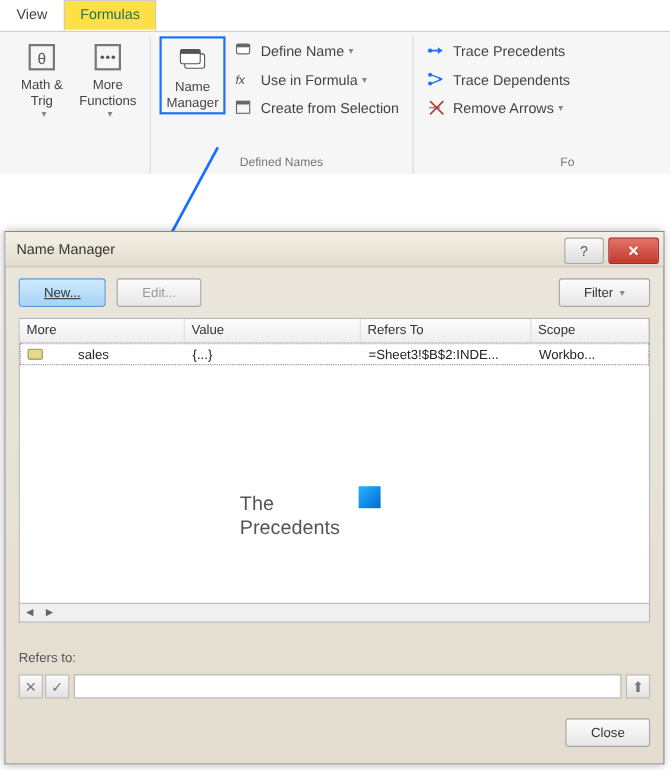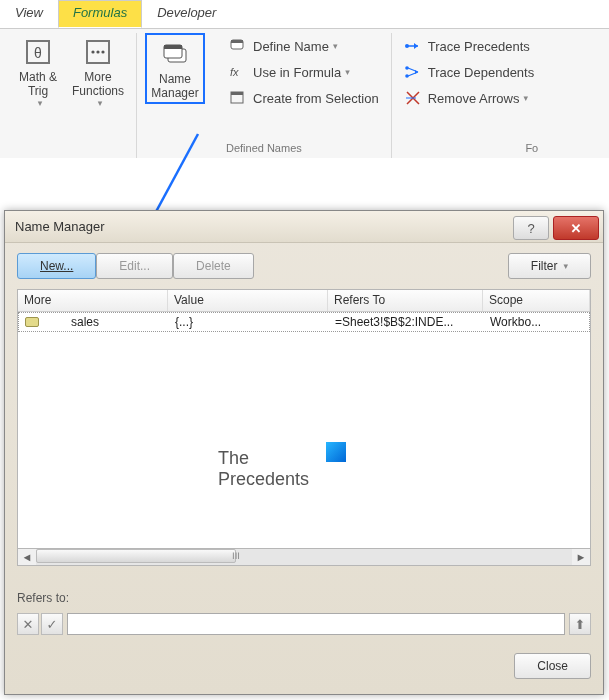--- a/index.html
+++ b/index.html
@@ -1,20 +1,20 @@
 <!DOCTYPE html>
 <html><head>
 <meta charset="utf-8">
 <style>
   * { box-sizing: border-box; font-family: "Segoe UI", Tahoma, sans-serif; }
   body { margin: 0; width: 609px; height: 700px; background: #fff; position: relative; overflow: hidden; }
 
   
   .ribbon-tabs { display: flex; height: 28px; font-size: 13px; color: #444; }
-  .rtab { padding: 4px 14px; border: 1px solid transparent; font-style: italic; }
+  .rtab { padding: 4px 14px; border: 1px solid transparent; }
   .rtab.active { color: #217346; border: 1px solid #ccc; border-bottom: 1px solid #fff; background: #fde047; }
   .ribbon-body { border-top: 1px solid #ccc; background: #f6f6f6; display: flex; height: 130px; padding-top: 4px; }
   .grp { display: flex; flex-direction: column; align-items: center; padding: 0 8px; border-right: 1px solid #d8d8d8; }
   .grp-content { flex: 1; display: flex; align-items: flex-start; }
   .grp-label { font-size: 11px; color: #777; padding: 2px 0 4px; }
   .bigbtn { display: flex; flex-direction: column; align-items: center; font-size: 12px; color: #444; width: 60px; text-align: center; padding: 2px; }
   .bigbtn .ico { width: 34px; height: 30px; margin: 2px auto 3px; }
   .box-highlight { border: 2px solid #1a6fff; padding: 2px; }
   .smallrow { display: flex; align-items: center; font-size: 13px; color: #444; height: 26px; padding: 0 4px; white-space: nowrap; }
   .smallrow .ico { width: 18px; height: 18px; margin-right: 6px; }
@@ -32,21 +32,21 @@
             box-shadow: 0 0 8px rgba(0,0,0,.3); }
   .titlebar { height: 32px; display: flex; align-items: center; padding-left: 10px;
               background: linear-gradient(#f5f0e6, #e2dcce); border-bottom: 1px solid #c9c3b5;
               font-size: 13px; color: #333; }
   .titlebar-btns { margin-left: auto; display: flex; }
   .tbtn { width: 36px; height: 24px; margin: 3px 4px 0 0; display: flex; align-items: center; justify-content: center;
           border: 1px solid #aaa; border-radius: 3px; font-size: 13px;
           background: linear-gradient(#fafafa,#ddd); color:#555; }
   .tbtn.close { background: linear-gradient(#e57368,#c0392b); color: #fff; font-weight: bold; border-color:#a22; width:46px;}
   .dlg-body { padding: 10px 12px 8px; }
-  .btnrow { display: flex; margin-bottom: 10px; }
+  .btnrow { display: flex; gap: 10px; margin-bottom: 10px; }
   .btn { height: 26px; padding: 0 22px; font-size: 12px; border: 1px solid #a7a7a7;
          background: linear-gradient(#fcfcfc,#e7e7e7); border-radius: 3px; color:#333;
          display:flex; align-items:center;}
   .btn.sel { background: linear-gradient(#cfeafe,#a7d3f5); border-color:#5b9bd5; }
   .btn.dis { color:#999; }
   .btn .drop { margin-left:6px; }
 
   .listview { border: 1px solid #b6b6b6; background: #fff; height: 260px; position: relative; }
   .lv-head { display: flex; background: linear-gradient(#fdfdfd,#eee); border-bottom: 1px solid #ccc;
              font-size: 12px; color: #333; height: 22px; }
@@ -75,21 +75,20 @@
            display:flex; align-items:center; justify-content:center; color:#777; font-size:13px;}
   .ref-input { flex:1; height:22px; border:1px solid #aaa; background:#fff; margin-right:4px;}
   .footer { display:flex; justify-content:flex-end; padding:10px 12px; }
 </style>
 </head>
 <body>
 
 <div class="ribbon-tabs">
   <div class="rtab">View</div>
   <div class="rtab active">Formulas</div>
-  <div class="rtab">Developer</div>
 </div>
 
 <div class="ribbon-body">
 
   <div class="grp">
     <div class="grp-content">
       <div class="bigbtn">
         <svg class="ico" viewBox="0 0 34 30">
             <rect x="6" y="4" width="22" height="22" fill="none" stroke="#777" stroke-width="2"></rect>
             <text x="17" y="21" font-size="14" text-anchor="middle" fill="#555">θ</text>
@@ -114,21 +113,21 @@
   <div class="grp">
     <div class="grp-content">
       <div class="bigbtn box-highlight">
         <svg class="ico" viewBox="0 0 34 30">
             <rect x="10" y="10" width="18" height="13" rx="2" fill="#fff" stroke="#555"></rect>
             <rect x="6" y="6" width="18" height="13" rx="2" fill="#fff" stroke="#555"></rect>
             <rect x="6" y="6" width="18" height="4" fill="#555"></rect>
           </svg>
         <span>Name Manager</span>
       </div>
-      <div style="display:flex;flex-direction:column;margin-left:20px;">
+      <div style="display:flex;flex-direction:column;margin-left:4px;">
         <div class="smallrow">
           <svg class="ico" viewBox="0 0 18 18">
               <rect x="2" y="3" width="12" height="9" rx="2" fill="#fff" stroke="#666"></rect>
               <rect x="2" y="3" width="12" height="3" fill="#666"></rect>
             </svg>
           <span>Define Name</span>
             <span class="drop">▾</span>
         </div>
         <div class="smallrow">
           <svg class="ico" viewBox="0 0 18 18">
@@ -204,21 +203,20 @@
         </div>
     </div>
   </div>
 
   <div class="dlg-body">
     <div class="btnrow">
       <div class="btn sel">
           <u>New...</u>
         </div>
       <div class="btn dis">Edit...</div>
-      <div class="btn dis">Delete</div>
       <div class="btn" style="margin-left:auto">
         <span>Filter</span>
           <span class="drop">▾</span>
       </div>
     </div>
 
     <div class="listview">
       <div class="lv-head">
         <div class="c-name">More</div>
         <div class="c-val">Value</div>
@@ -237,24 +235,20 @@
 
       <div class="watermark">
         <div class="wm-sq"></div>
         <span>The</span>
         <span>Precedents</span>
       </div>
     </div>
 
     <div class="hscroll">
       <div class="arrow">◄</div>
-      <div class="track">
-        <div class="thumb"></div>
-        <div class="mid">ⅠⅠⅠ</div>
-      </div>
       <div class="arrow">►</div>
     </div>
 
     <div style="margin-top:25px;font-size:12px;color:#555">Refers to:</div>
     <div class="refers">
       <div class="ref-btns">
         <div class="sqbtn">
             <span>✕</span>
           </div>
         <div class="sqbtn">

